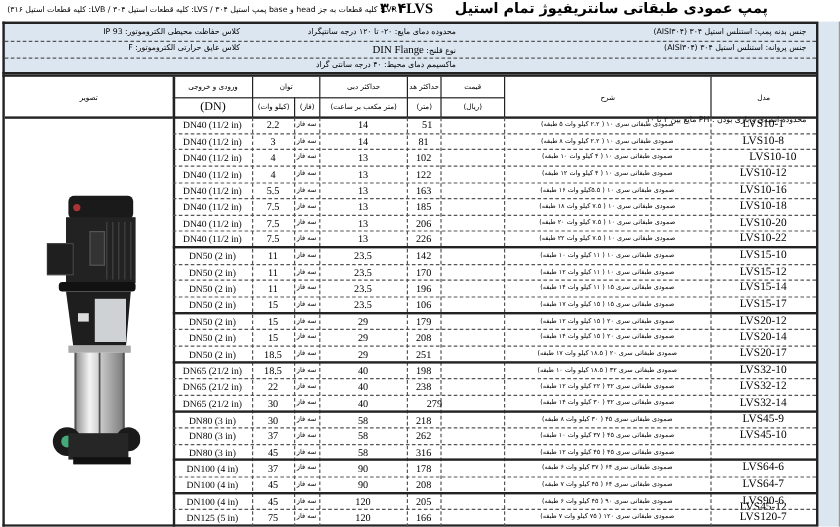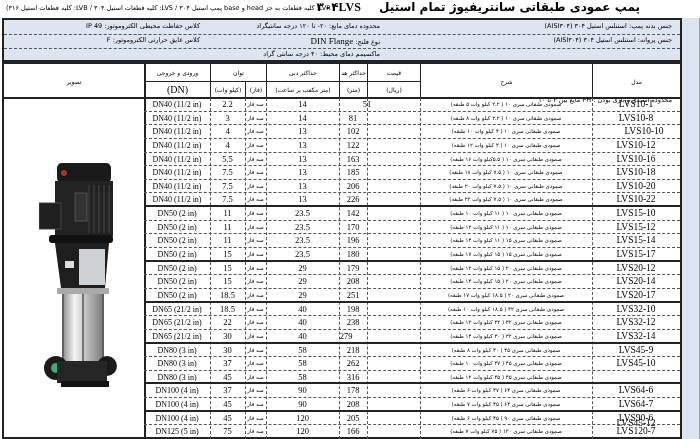--- a/index.html
+++ b/index.html
@@ -38,21 +38,21 @@
   </div>
   <div class="note">( LVR: کلیه قطعات به جز head و base پمپ استیل ۳۰۴ / LVS: کلیه قطعات استیل ۳۰۴ / LVB: کلیه قطعات استیل ۳۱۶)</div>
 </div>
 
 <div class="right-strip"></div>
 
 <div class="info">
   <div class="info-row" style="top:0;">
     <span class="info-cell" style="right:8px;">جنس بدنه پمپ: استنلس استیل ۳۰۴ (AISI۳۰۴)</span>
     <span class="info-cell" style="right:300px;">محدوده دمای مایع:   ۲۰- تا ۱۲۰ درجه سانتیگراد</span>
-    <span class="info-cell" style="right:480px;">کلاس حفاظت محیطی الکتروموتور: IP 49</span>
+    <span class="info-cell" style="right:480px;">کلاس حفاظت محیطی الکتروموتور: IP 93</span>
   </div>
   <div class="info-row" style="top:14px;">
     <span class="info-cell" style="right:8px;">جنس پروانه: استنلس استیل ۳۰۴ (AISI۳۰۴)</span>
     <span class="info-cell" style="right:300px;"><span>نوع فلنج:</span> <span class="lat">DIN Flange</span></span>
     <span class="info-cell" style="right:480px;">کلاس عایق حرارتی الکتروموتور: F</span>
   </div>
   <div class="info-row" style="top:28px;">
     <span class="info-cell" style="right:8px;margin-top:46px;">محدوده اسیدی و بازی بودن : PH مایع بین ۴ تا ۱۰</span>
     <span class="info-cell" style="right:300px;">ماکسیمم دمای محیط: ۴۰ درجه سانتی گراد</span>
   </div>
@@ -135,21 +135,21 @@
   <div class="vdash" style="left:335px; top:34px; height:341px;"></div>
   <div class="vdash" style="left:363px; top:34px; height:341px;"></div>
   <div class="vdash" style="left:416px; top:34px; height:341px;"></div>
   <div class="vdash" style="left:588px; top:34px; height:341px;"></div>
 
   <div id="rows">
       <div class="row" style="top: 34px; height: 13.64px;">
     <span class="c model" style="left: 448px; width: 88px; height: 13.64px; line-height: 13.64px;">LVS10-1</span>
     <span class="c desc" style="left: 276px; width: 172px; height: 13.64px; line-height: 13.64px;">صمودی طبقاتی سری ۱۰ ( ۲.۲ کیلو وات ۵ طبقه)</span>
     <span class="c" style="left: 223px; width: 53px; height: 13.64px; line-height: 13.64px;"></span>
-    <span class="c" style="left: 209px; width: 28px; height: 13.64px; line-height: 13.64px;">51</span>
+    <span class="c" style="left: 198px; width: 28px; height: 13.64px; line-height: 13.64px;">51</span>
     <span class="c" style="left: 122px; width: 73px; height: 13.64px; line-height: 13.64px;">14</span>
     <span class="c phase" style="left: 101px; width: 21px; height: 13.64px; line-height: 13.64px;">سه فاز</span>
     <span class="c" style="left: 66px; width: 35px; height: 13.64px; line-height: 13.64px;">2.2</span>
     <span class="c" style="left: 0px; width: 66px; font-size: 8px; height: 13.64px; line-height: 13.64px;">DN40 (11/2 in)</span>
   </div>
       <div class="row" style="top: 47.64px; height: 13.64px;">
     <span class="c model" style="left: 448px; width: 88px; height: 13.64px; line-height: 13.64px;">LVS10-8</span>
     <span class="c desc" style="left: 276px; width: 172px; height: 13.64px; line-height: 13.64px;">صمودی طبقاتی سری ۱۰ ( ۲.۲ کیلو وات ۸ طبقه)</span>
     <span class="c" style="left: 223px; width: 53px; height: 13.64px; line-height: 13.64px;"></span>
     <span class="c" style="left: 195px; width: 28px; height: 13.64px; line-height: 13.64px;">81</span>
@@ -245,21 +245,21 @@
     <span class="c" style="left: 195px; width: 28px; height: 13.64px; line-height: 13.64px;">196</span>
     <span class="c" style="left: 122px; width: 73px; height: 13.64px; line-height: 13.64px;">23.5</span>
     <span class="c phase" style="left: 101px; width: 21px; height: 13.64px; line-height: 13.64px;">سه فاز</span>
     <span class="c" style="left: 66px; width: 35px; height: 13.64px; line-height: 13.64px;">11</span>
     <span class="c" style="left: 0px; width: 66px; font-size: 8px; height: 13.64px; line-height: 13.64px;">DN50 (2 in)</span>
   </div>
       <div class="row group-end" style="top: 184.04px; height: 13.64px;">
     <span class="c model" style="left: 448px; width: 88px; height: 13.64px; line-height: 13.64px;">LVS15-17</span>
     <span class="c desc" style="left: 276px; width: 172px; height: 13.64px; line-height: 13.64px;">صمودی طبقاتی سری ۱۵ ( ۱۵ کیلو وات ۱۷ طبقه)</span>
     <span class="c" style="left: 223px; width: 53px; height: 13.64px; line-height: 13.64px;"></span>
-    <span class="c" style="left: 195px; width: 28px; height: 13.64px; line-height: 13.64px;">180</span>
+    <span class="c" style="left: 195px; width: 28px; height: 13.64px; line-height: 13.64px;">106</span>
     <span class="c" style="left: 122px; width: 73px; height: 13.64px; line-height: 13.64px;">23.5</span>
     <span class="c phase" style="left: 101px; width: 21px; height: 13.64px; line-height: 13.64px;">سه فاز</span>
     <span class="c" style="left: 66px; width: 35px; height: 13.64px; line-height: 13.64px;">15</span>
     <span class="c" style="left: 0px; width: 66px; font-size: 8px; height: 13.64px; line-height: 13.64px;">DN50 (2 in)</span>
   </div>
       <div class="row" style="top: 197.68px; height: 13.64px;">
     <span class="c model" style="left: 448px; width: 88px; height: 13.64px; line-height: 13.64px;">LVS20-12</span>
     <span class="c desc" style="left: 276px; width: 172px; height: 13.64px; line-height: 13.64px;">صمودی طبقاتی سری ۲۰ ( ۱۵ کیلو وات ۱۲ طبقه)</span>
     <span class="c" style="left: 223px; width: 53px; height: 13.64px; line-height: 13.64px;"></span>
     <span class="c" style="left: 195px; width: 28px; height: 13.64px; line-height: 13.64px;">179</span>
@@ -305,21 +305,21 @@
     <span class="c" style="left: 195px; width: 28px; height: 13.64px; line-height: 13.64px;">238</span>
     <span class="c" style="left: 122px; width: 73px; height: 13.64px; line-height: 13.64px;">40</span>
     <span class="c phase" style="left: 101px; width: 21px; height: 13.64px; line-height: 13.64px;">سه فاز</span>
     <span class="c" style="left: 66px; width: 35px; height: 13.64px; line-height: 13.64px;">22</span>
     <span class="c" style="left: 0px; width: 66px; font-size: 8px; height: 13.64px; line-height: 13.64px;">DN65 (21/2 in)</span>
   </div>
       <div class="row group-end" style="top: 265.88px; height: 13.64px;">
     <span class="c model" style="left: 448px; width: 88px; height: 13.64px; line-height: 13.64px;">LVS32-14</span>
     <span class="c desc" style="left: 276px; width: 172px; height: 13.64px; line-height: 13.64px;">صمودی طبقاتی سری ۳۲ ( ۳۰ کیلو وات ۱۴ طبقه)</span>
     <span class="c" style="left: 223px; width: 53px; height: 13.64px; line-height: 13.64px;"></span>
-    <span class="c" style="left: 188px; width: 28px; height: 13.64px; line-height: 13.64px;">279</span>
+    <span class="c" style="left: 204px; width: 28px; height: 13.64px; line-height: 13.64px;">279</span>
     <span class="c" style="left: 122px; width: 73px; height: 13.64px; line-height: 13.64px;">40</span>
     <span class="c phase" style="left: 101px; width: 21px; height: 13.64px; line-height: 13.64px;">سه فاز</span>
     <span class="c" style="left: 66px; width: 35px; height: 13.64px; line-height: 13.64px;">30</span>
     <span class="c" style="left: 0px; width: 66px; font-size: 8px; height: 13.64px; line-height: 13.64px;">DN65 (21/2 in)</span>
   </div>
       <div class="row" style="top: 279.52px; height: 13.64px;">
     <span class="c model" style="left: 448px; width: 88px; height: 13.64px; line-height: 13.64px;">LVS45-9</span>
     <span class="c desc" style="left: 276px; width: 172px; height: 13.64px; line-height: 13.64px;">صمودی طبقاتی سری ۴۵ ( ۳۰ کیلو وات ۸ طبقه)</span>
     <span class="c" style="left: 223px; width: 53px; height: 13.64px; line-height: 13.64px;"></span>
     <span class="c" style="left: 195px; width: 28px; height: 13.64px; line-height: 13.64px;">218</span>

